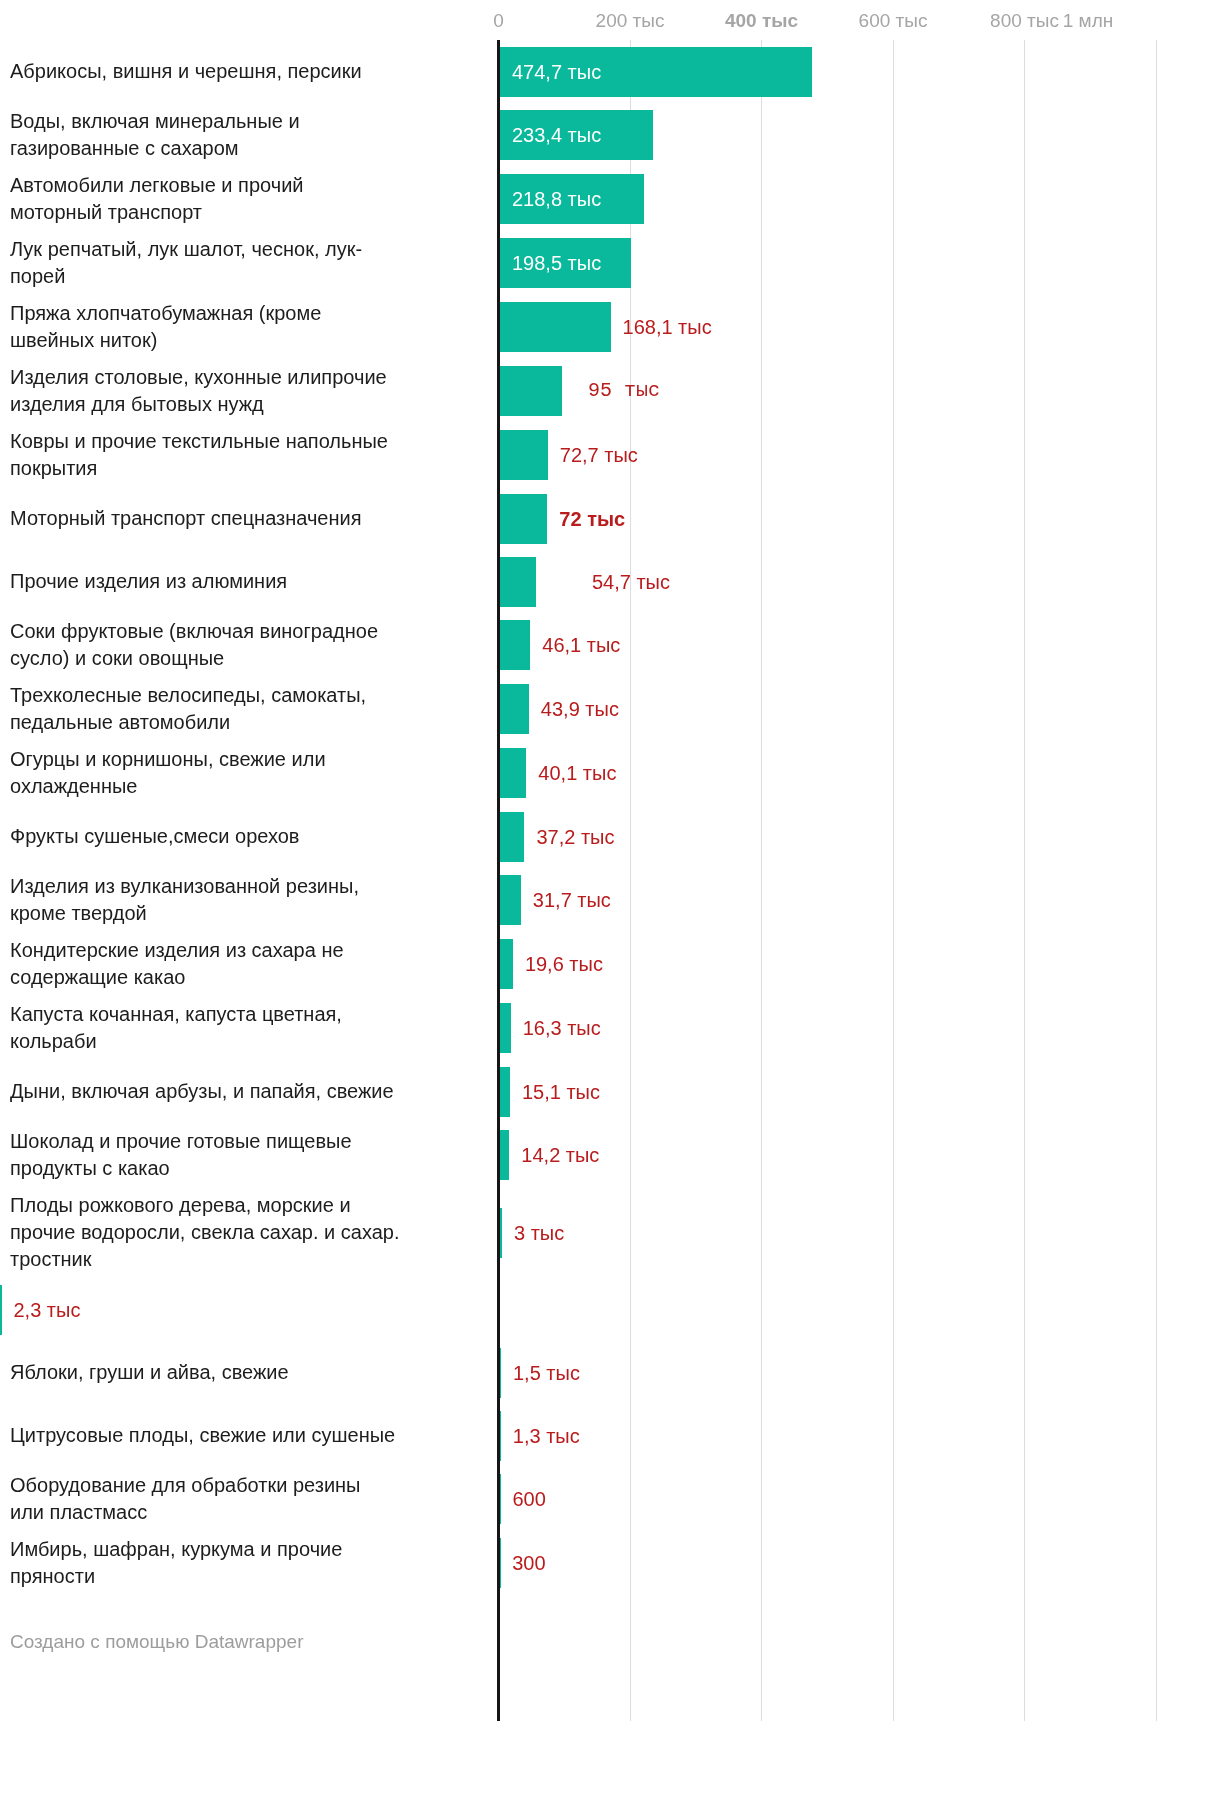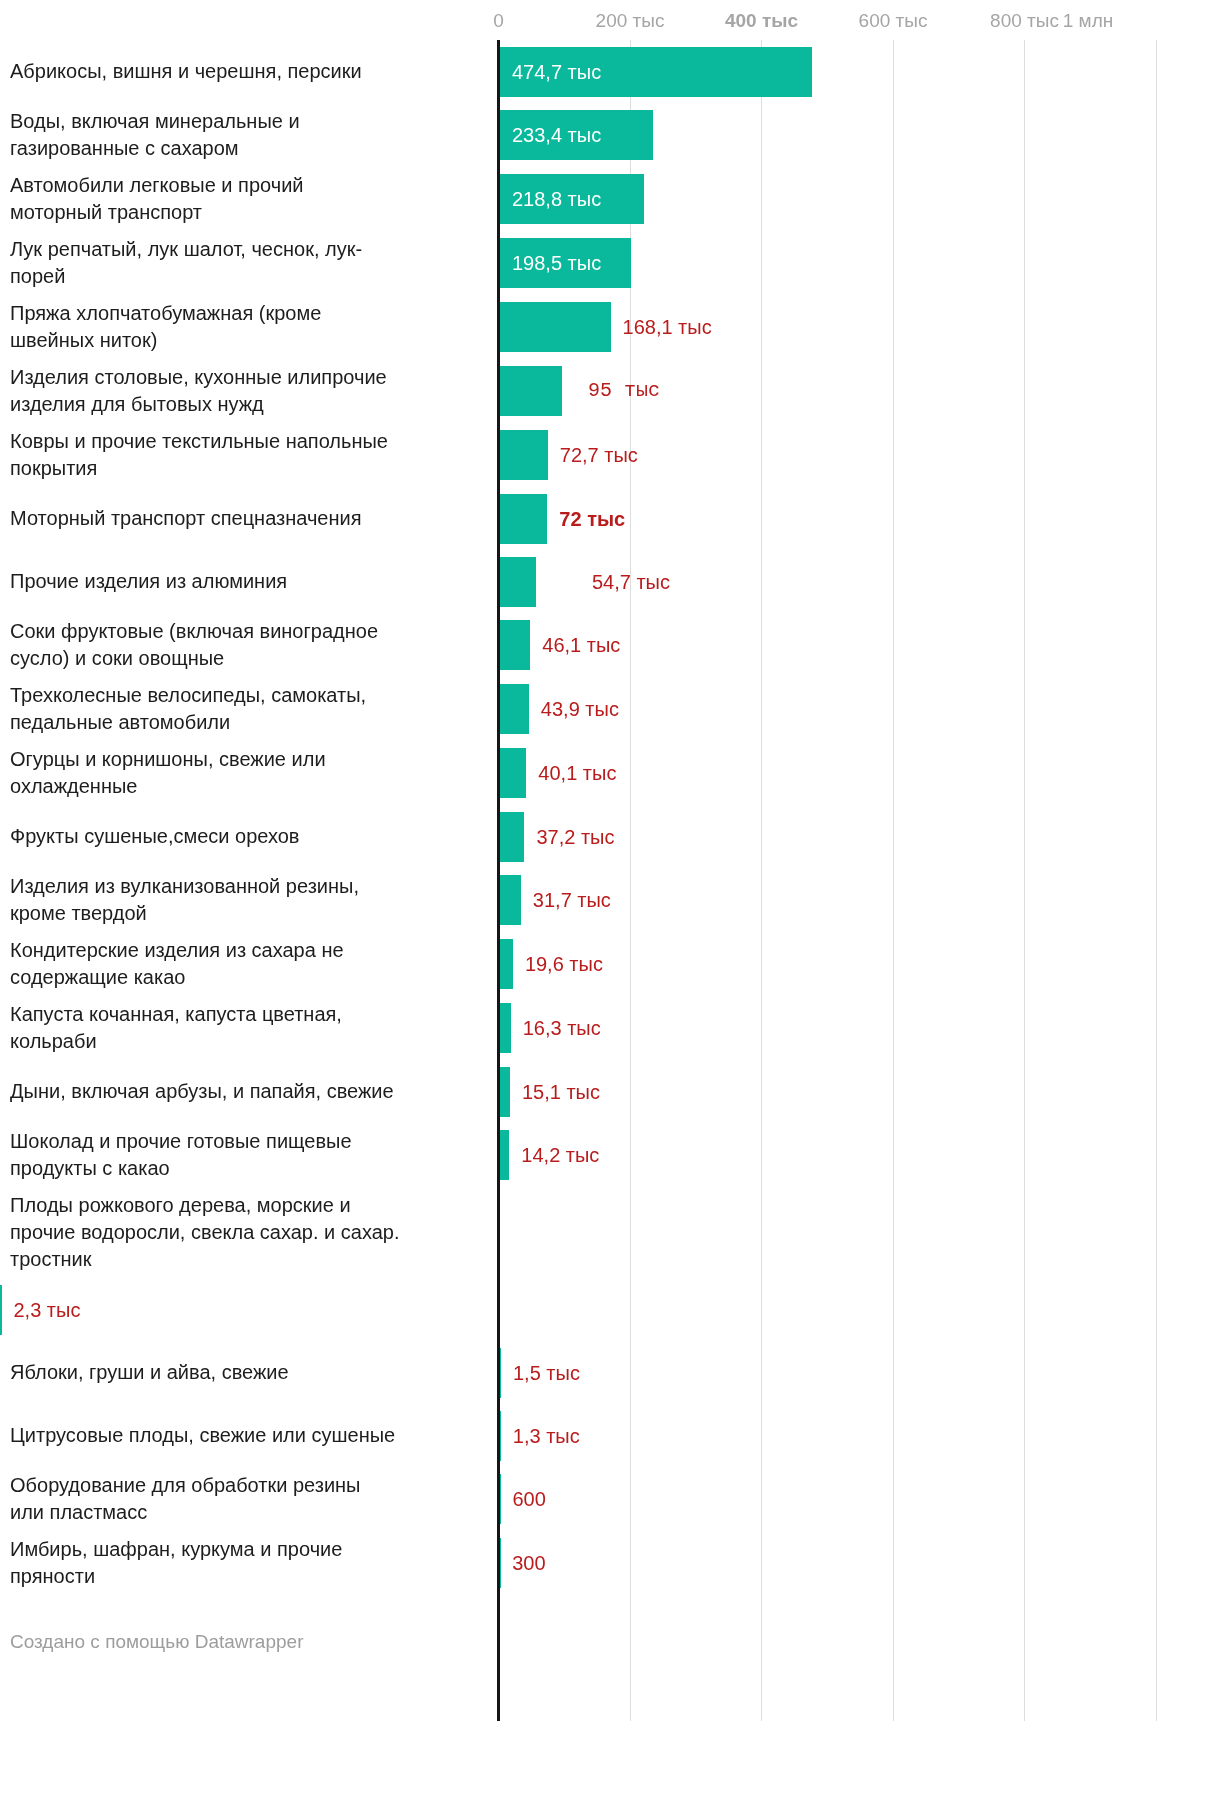--- a/index.html
+++ b/index.html
@@ -244,20 +244,24 @@
 продукты с какао</div>
         <div class="bar-area">
           <div class="bar" style="width: 9.3365px; background: rgb(10, 185, 155);"></div>
           <div class="val outside" style="left: 21.3365px;">14,2 тыс</div>
         </div>
       </div>
       <div class="row">
         <div class="cat-label">Плоды рожкового дерева, морские и
 прочие водоросли, свекла сахар. и сахар.
 тростник</div>
+        <div class="bar-area">
+          <div class="bar" style="width: 1.9725px; background: rgb(10, 185, 155);"></div>
+          <div class="val outside" style="left: 13.9725px;">3 тыс</div>
+        </div>
       </div>
       <div class="row">
         <div class="bar-area">
           <div class="bar" style="width: 1.51225px; background: rgb(10, 185, 155);"></div>
           <div class="val outside" style="left: 13.5122px;">2,3 тыс</div>
         </div>
       </div>
       <div class="row">
         <div class="cat-label">Яблоки, груши и айва, свежие</div>
         <div class="bar-area">

